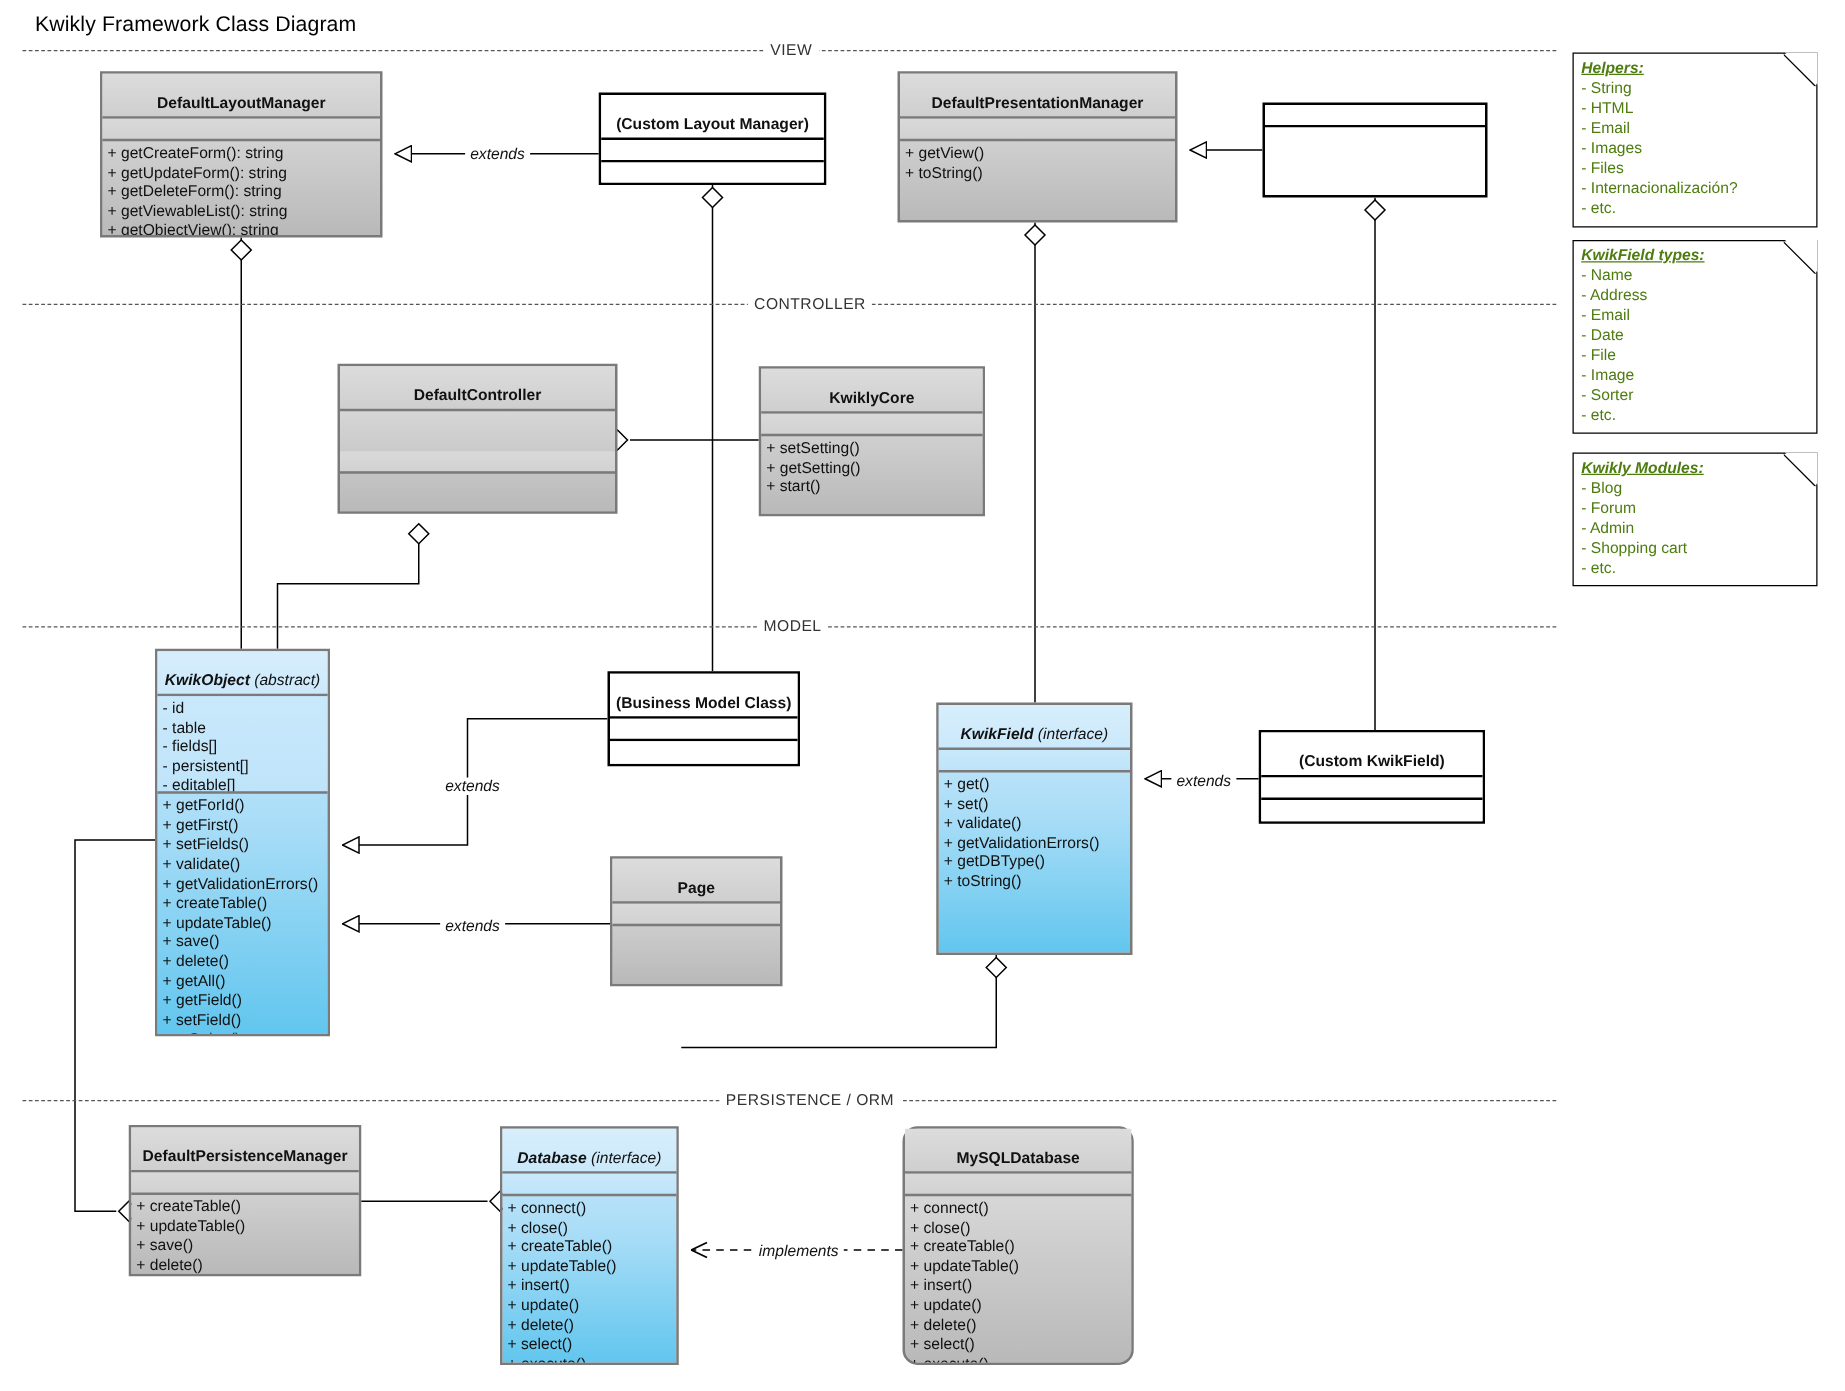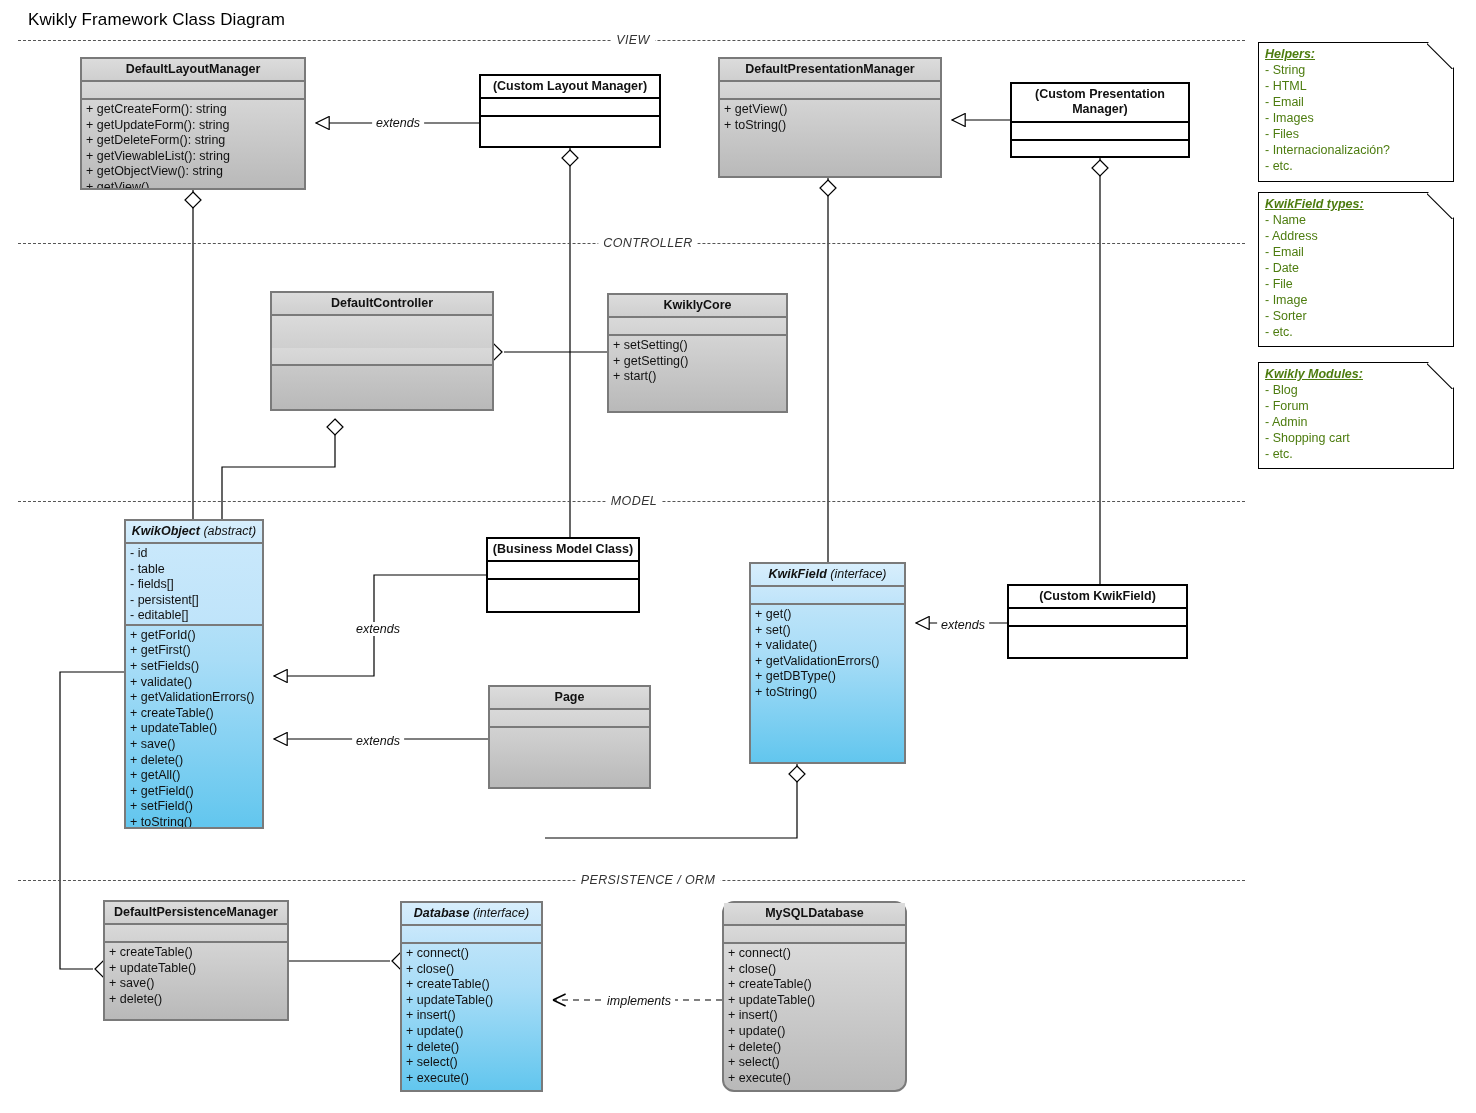--- a/index.html
+++ b/index.html
@@ -39,42 +39,41 @@
 
   
   .lane {
     position: absolute;
     height: 1px;
     border-top: 1px dashed #555;
   }
   .lane-label {
     position: absolute;
     font-size: 12.5px;
-    font-style: italic;
     color: #333;
     background: #fff;
     padding: 0 5px;
     transform: translate(-50%, -50%);
     white-space: nowrap;
     letter-spacing: 0.4px;
   }
 
   
   .cls {
     position: absolute;
     box-sizing: border-box;
     display: flex;
     flex-direction: column;
   }
   .cls .hdr {
     text-align: center;
     font-size: 12.5px;
     font-weight: bold;
     color: #111;
-    padding: 3px 4px 4px 4px;
+    padding: 16px 4px 4px 4px;
     box-sizing: border-box;
     white-space: nowrap;
     line-height: 14px;
   }
   .cls .hdr .soft {
     font-weight: normal;
   }
   .cls .hdr .ital {
     font-style: italic;
   }
@@ -284,21 +283,20 @@
       </div>
       <div class="cls gray" style="left: 718px; top: 57px; width: 224px; height: 121px;">
         <div class="hdr"><span>DefaultPresentationManager</span></div>
         <div class="attrs"></div>
         <div class="ops">
           <div class="row">+ getView()</div>
           <div class="row">+ toString()</div>
         </div>
       </div>
       <div class="cls plain two-line" style="left: 1010px; top: 82px; width: 180px; height: 76px;">
-        <div class="hdr"><span>(Custom Presentation Manager)</span></div>
         <div class="attrs"></div>
         <div class="ops"></div>
       </div>
       <div class="cls gray" style="left: 270px; top: 291px; width: 224px; height: 120px; gap: 32px;">
         <div class="hdr"><span>DefaultController</span></div>
         <div class="attrs"></div>
         <div class="ops"></div>
       </div>
       <div class="cls gray" style="left: 607px; top: 293px; width: 181px; height: 120px;">
         <div class="hdr"><span>KwiklyCore</span></div>
@@ -332,21 +330,21 @@
           <div class="row">+ getField()</div>
           <div class="row">+ setField()</div>
           <div class="row">+ toString()</div>
         </div>
       </div>
       <div class="cls plain" style="left: 486px; top: 537px; width: 154px; height: 76px;">
         <div class="hdr"><span>(Business Model Class)</span></div>
         <div class="attrs"></div>
         <div class="ops"></div>
       </div>
-      <div class="cls gray" style="left: 488px; top: 685px; width: 163px; height: 104px;">
+      <div class="cls gray" style="left: 488px; top: 685px; width: 138px; height: 104px;">
         <div class="hdr"><span>Page</span></div>
         <div class="attrs"></div>
         <div class="ops"></div>
       </div>
       <div class="cls blue" style="left: 749px; top: 562px; width: 157px; height: 202px;">
         <div class="hdr"><span class="ital">KwikField</span> <span class="soft ital"> (interface)</span></div>
         <div class="attrs"></div>
         <div class="ops">
           <div class="row">+ get()</div>
           <div class="row">+ set()</div>

